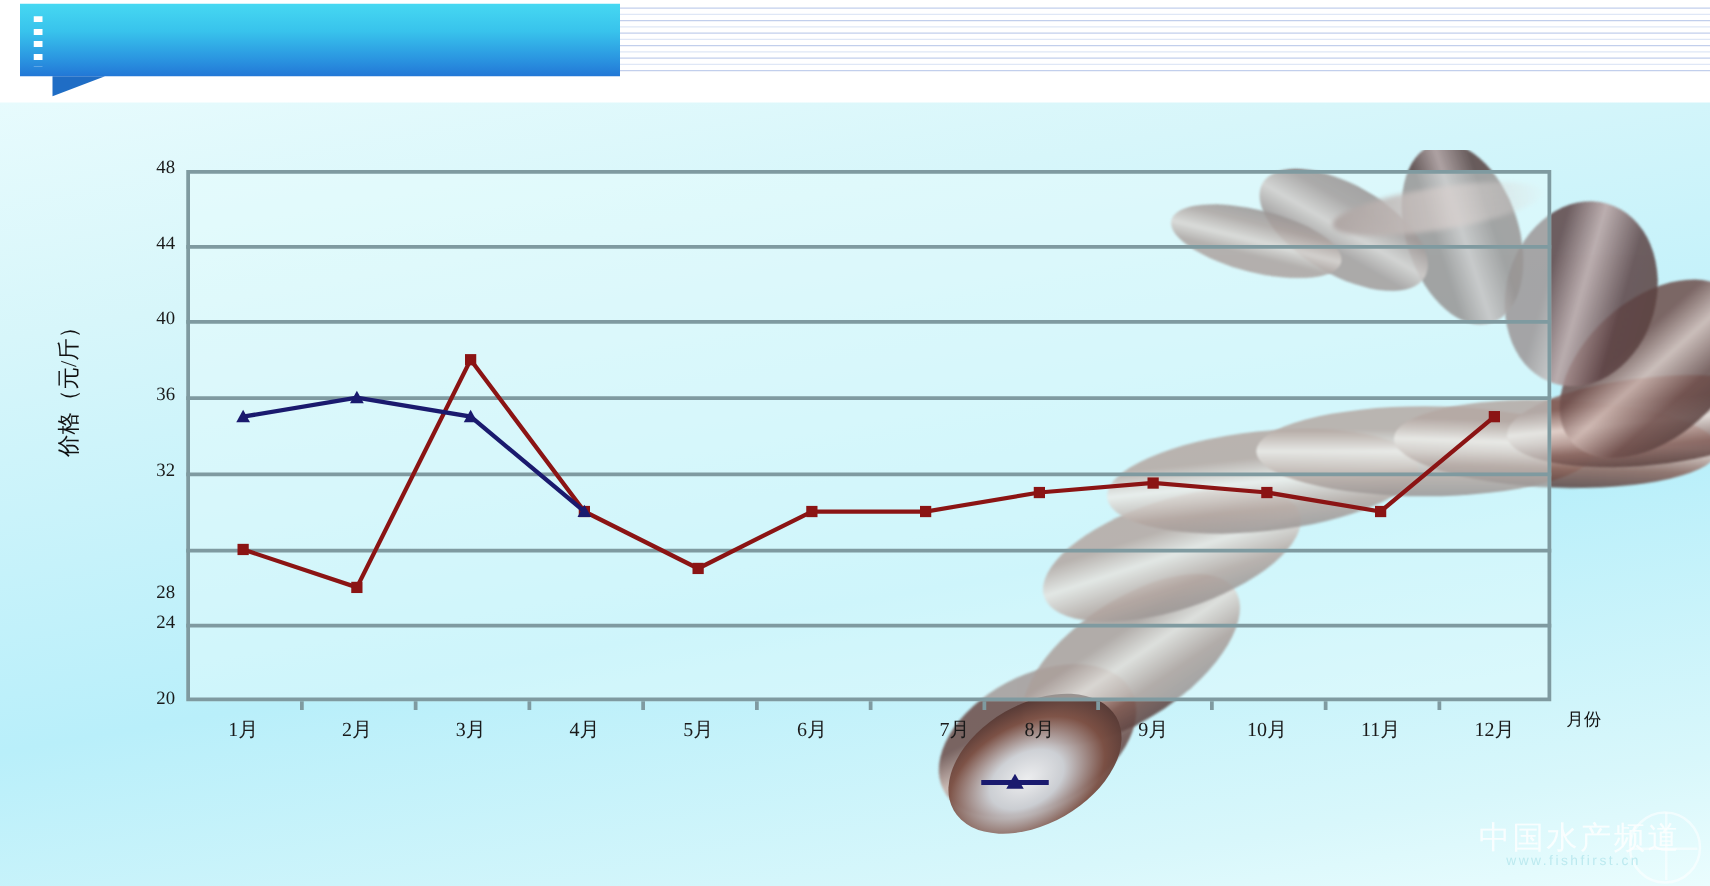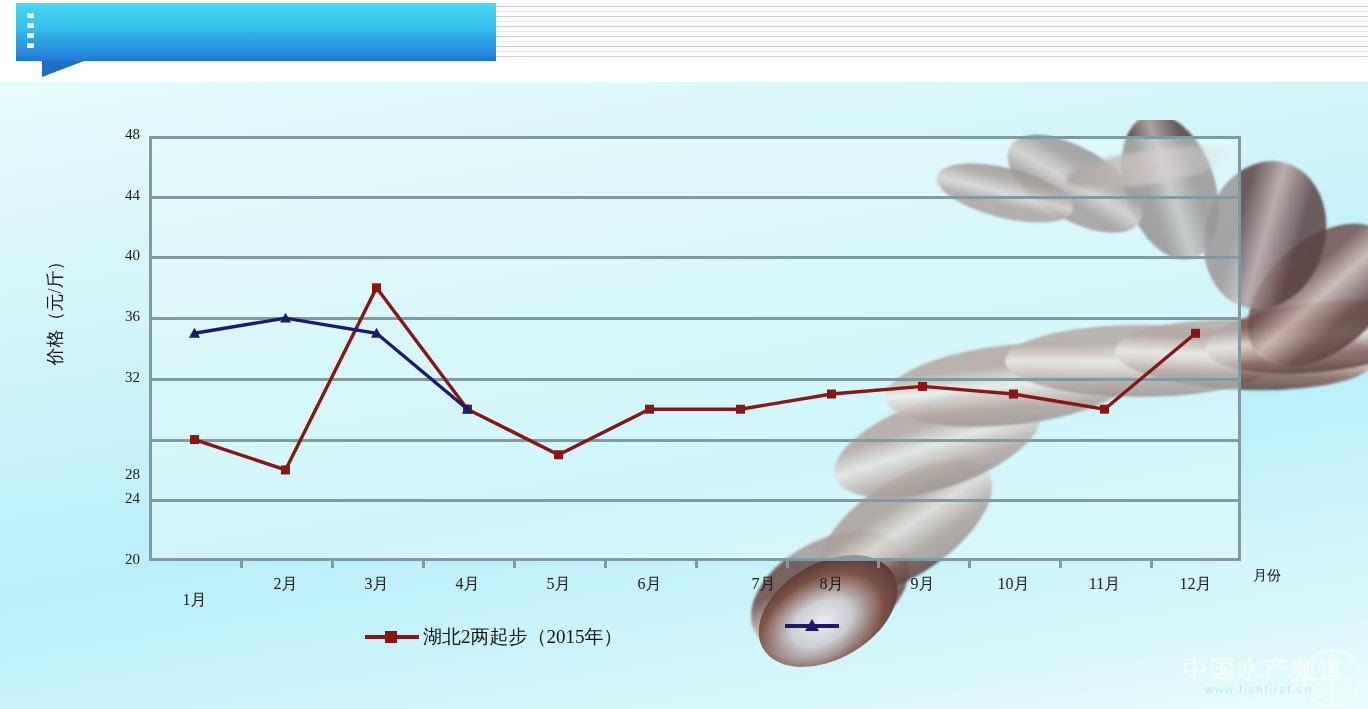--- a/index.html
+++ b/index.html
@@ -189,21 +189,21 @@
       <div class="xtick" style="left: 513px;"></div>
       <div class="xtick" style="left: 604px;"></div>
       <div class="xtick" style="left: 695px;"></div>
       <div class="xtick" style="left: 786px;"></div>
       <div class="xtick" style="left: 877px;"></div>
       <div class="xtick" style="left: 968px;"></div>
       <div class="xtick" style="left: 1059px;"></div>
       <div class="xtick" style="left: 1150px;"></div>
     </div>
   <div id="xtick-labels">
-      <div class="xtick-label" style="left: 159.5px; margin-top: 16px;">1月</div>
+      <div class="xtick-label" style="left: 159.5px;">1月</div>
       <div class="xtick-label" style="left: 250.5px;">2月</div>
       <div class="xtick-label" style="left: 341.5px;">3月</div>
       <div class="xtick-label" style="left: 432.5px;">4月</div>
       <div class="xtick-label" style="left: 523.5px;">5月</div>
       <div class="xtick-label" style="left: 614.5px;">6月</div>
       <div class="xtick-label" style="left: 705.5px; text-align: right;">7月</div>
       <div class="xtick-label" style="left: 796.5px;">8月</div>
       <div class="xtick-label" style="left: 887.5px;">9月</div>
       <div class="xtick-label" style="left: 978.5px;">10月</div>
       <div class="xtick-label" style="left: 1069.5px;">11月</div>
@@ -228,26 +228,20 @@
       <rect x="1100" y="322.7142857142857" width="9" height="9" fill="#8b1414"></rect>
       <rect x="1191" y="246.82142857142858" width="9" height="9" fill="#8b1414"></rect>
       <polyline points="194.5,251.3 285.5,236.1 376.5,251.3 467.5,327.2" fill="none" stroke="#1a1a6e" stroke-width="3.4" stroke-linejoin="miter"></polyline>
       <polygon points="194.5,245.82142857142858 189,255.7214285714286 200,255.7214285714286" fill="#1a1a6e"></polygon>
       <polygon points="285.5,230.64285714285717 280,240.54285714285717 291,240.54285714285717" fill="#1a1a6e"></polygon>
       <polygon points="376.5,245.82142857142858 371,255.7214285714286 382,255.7214285714286" fill="#1a1a6e"></polygon>
       <polygon points="467.5,321.7142857142857 462,331.6142857142857 473,331.6142857142857" fill="#1a1a6e"></polygon>
     </svg>
 
   <div id="legend">
-      <div class="legend-item" style="left: 365px; top: 8px;">
-        <span class="legend-swatch" style="background: rgb(139, 20, 20);">
-          <span class="legend-marker" style="background: rgb(139, 20, 20);"></span>
-        </span>
-        <span class="legend-label">湖北2两起步（2015年）</span>
-      </div>
       <div class="legend-item" style="left: 785px; top: 8px;">
         <span class="legend-swatch" style="background: rgb(26, 26, 110);">
           <span class="legend-marker" style="width: 0px; height: 0px; border-left: 7px solid transparent; border-right: 7px solid transparent; border-bottom: 12px solid rgb(26, 26, 110); top: -5px;"></span>
         </span>
       </div>
     </div>
 </div>
 
 <div id="watermark">
   <div id="wm-globe"></div>

